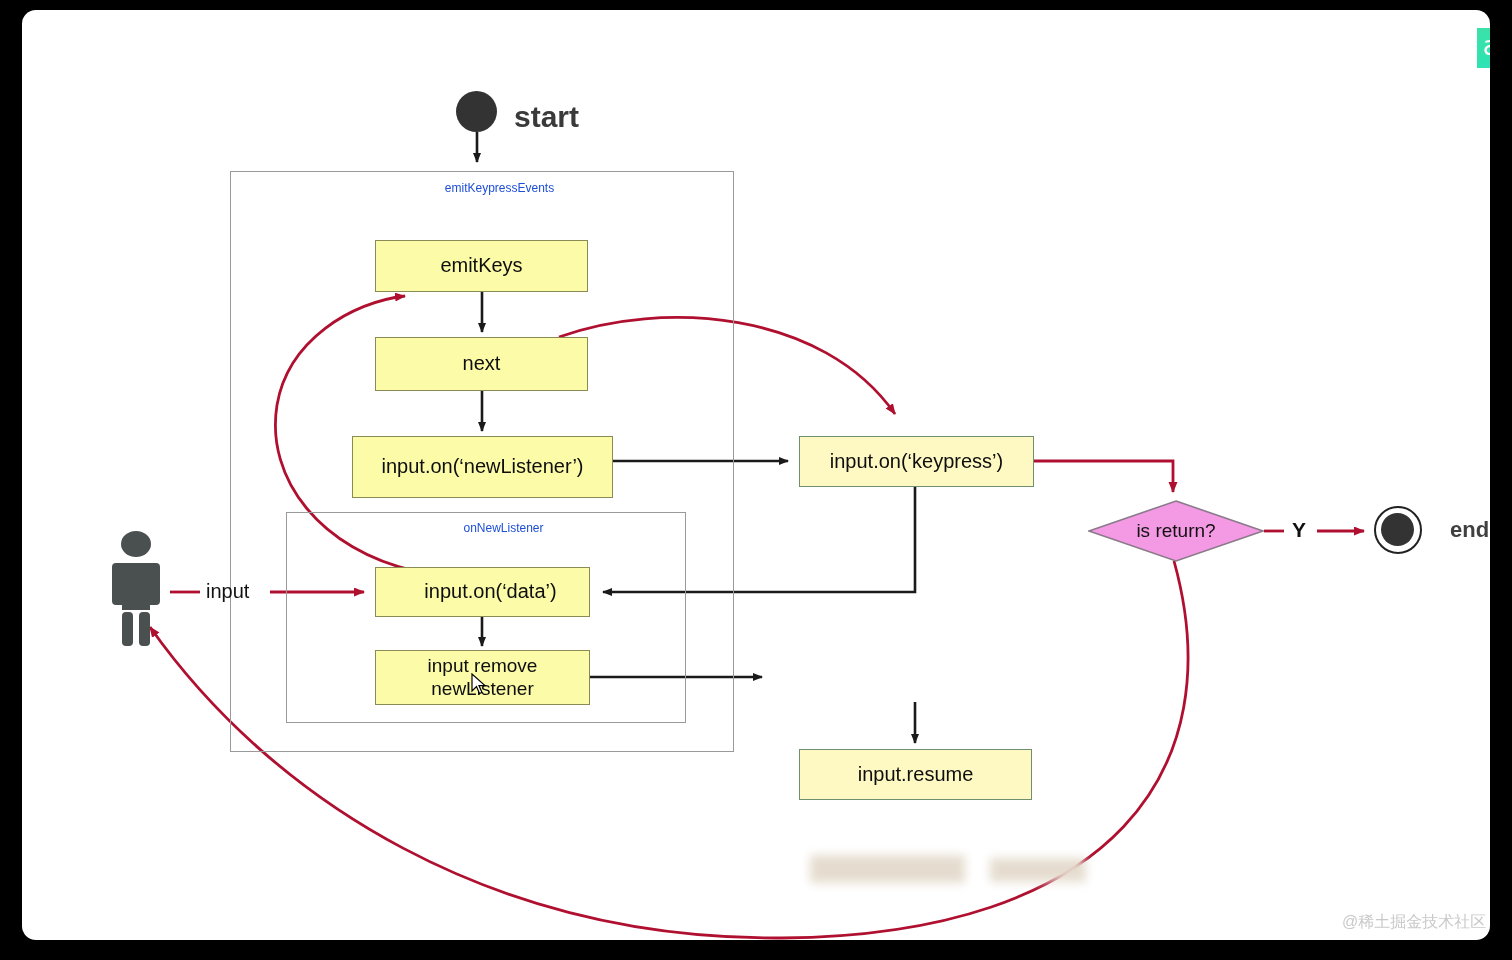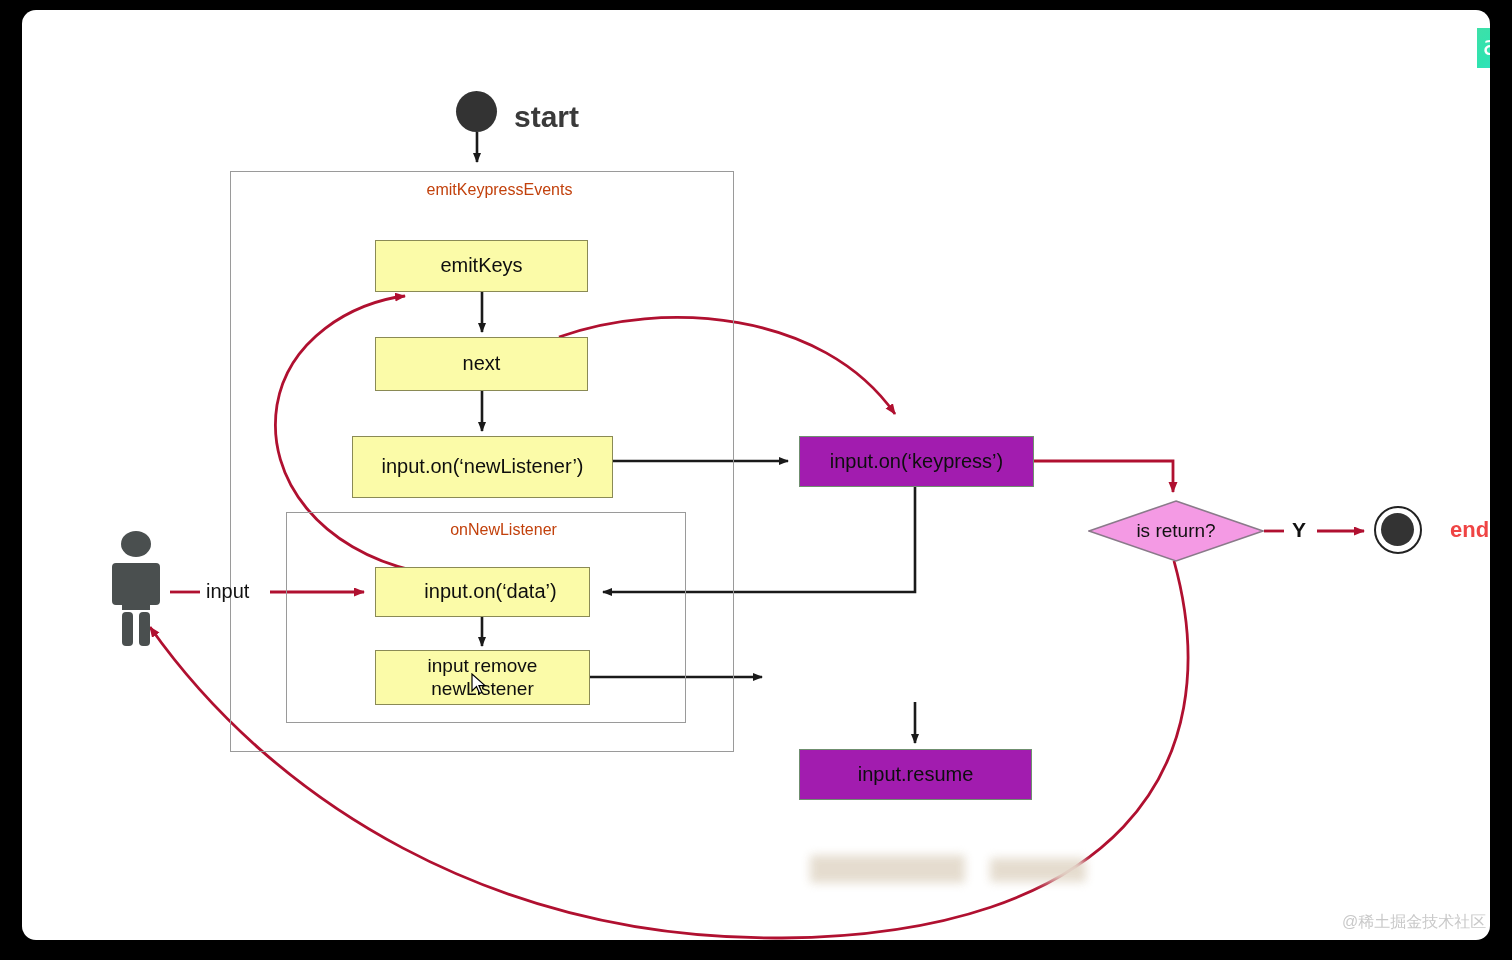--- a/index.html
+++ b/index.html
@@ -65,32 +65,32 @@
     display: flex;
     align-items: center;
     justify-content: center;
     text-align: center;
     font-size: 20px;
     color: #0e0e0e;
     line-height: 1.18;
     padding: 2px 6px;
   }
   .yellow { background: #fbfba8; border-color: #8a8a55; }
-  .green  { background: #a21caf; border-color: #6f8f6f; }
+  .green  { background: #fef9c3; border-color: #6f8f6f; }
   .node.two-line { font-size: 19px; }
   
   .group {
     position: absolute;
     border: 1.5px solid #9a9a9a;
     background: transparent;
   }
   .group-label {
     position: absolute;
-    font-size: 16px;
-    color: #c2410c;
+    font-size: 12px;
+    color: #1d4ed8;
     white-space: nowrap;
     text-align: center;
     padding-left: 35px;
   }
   
   #diamond-wrap {
     position: absolute;
     left: 1066px; top: 490px;
     width: 176px; height: 62px;
   }
@@ -128,21 +128,21 @@
     content: "";
     position: absolute;
     left: 5px; top: 5px;
     width: 33px; height: 33px;
     border-radius: 50%;
     background: #333333;
   }
   #end-label {
     position: absolute;
     left: 1428px; top: 507px;
-    font-size: 22px; font-weight: bold; color: #ef4444;
+    font-size: 22px; font-weight: bold; color: #404040;
   }
   
   .edge-label {
     position: absolute;
     font-size: 20px;
     color: #111;
     white-space: nowrap;
   }
   #label-input { left: 184px; top: 570px; }
   #label-yes   { left: 1270px; top: 508px; font-weight: bold; font-size: 21px; }

